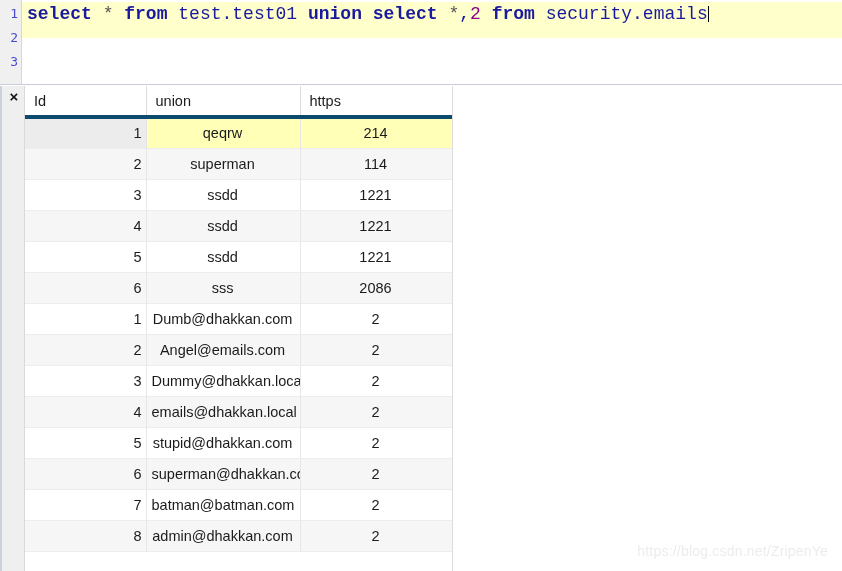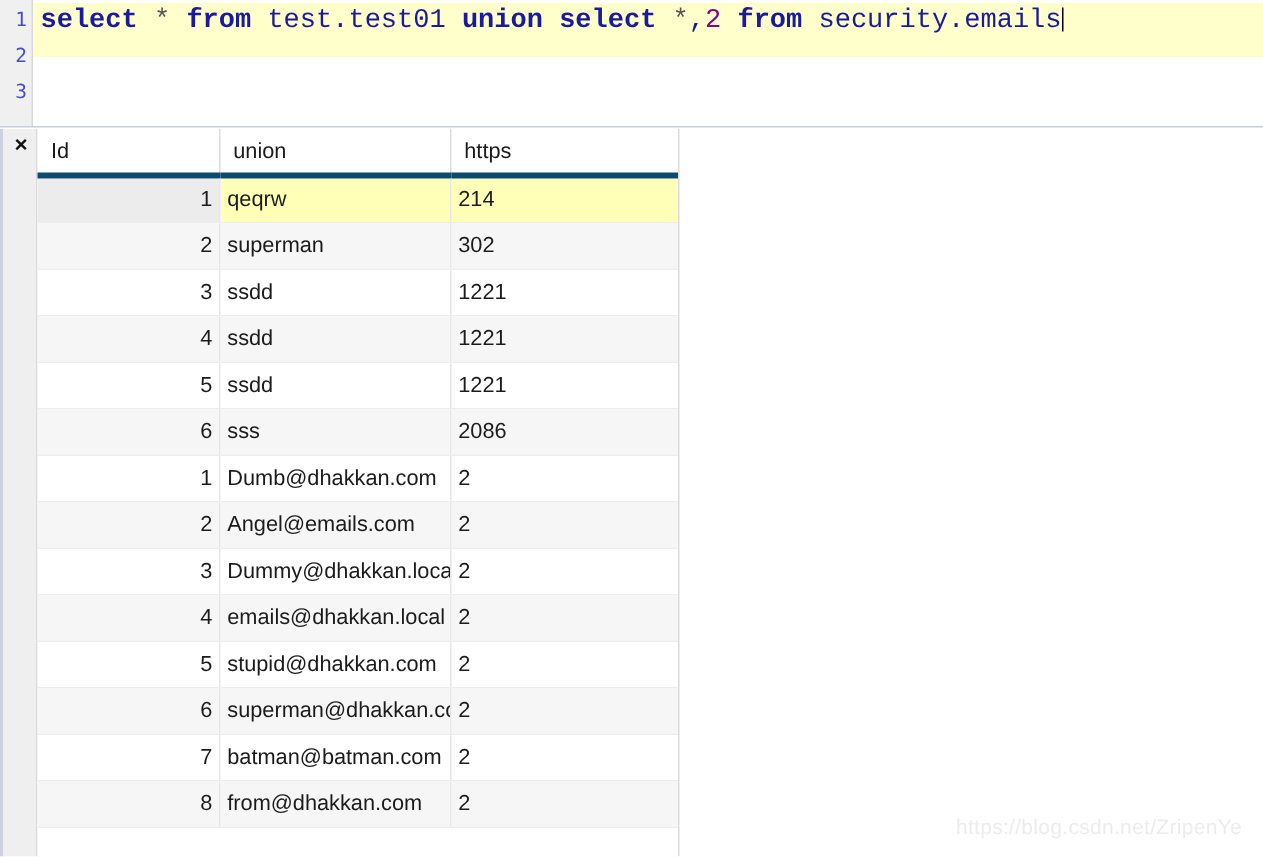--- a/index.html
+++ b/index.html
@@ -145,21 +145,21 @@
     box-sizing: border-box;
     overflow: hidden;
     white-space: nowrap;
     vertical-align: middle;
   }
   #grid td.cell-id {
     text-align: right;
     padding-right: 4px;
   }
   #grid td.cell-name, #grid td.cell-passwd {
-    text-align: left;
+    text-align: center;
     padding-left: 5px;
   }
   #grid tr.alt td { background: #f6f6f6; }
   #grid tr.odd td { background: #ffffff; }
   #grid tr.selected td.cell-name,
   #grid tr.selected td.cell-passwd { background: #ffffb8; }
   #grid tr.selected td.cell-id { background: #ececec; }
 
   #grid-rightfill {
     position: absolute;
@@ -222,21 +222,21 @@
       </thead>
       <tbody id="grid-body">
           <tr class="odd selected">
             <td class="cell-id">1</td>
             <td class="cell-name">qeqrw</td>
             <td class="cell-passwd">214</td>
           </tr>
           <tr class="alt">
             <td class="cell-id">2</td>
             <td class="cell-name">superman</td>
-            <td class="cell-passwd">302</td>
+            <td class="cell-passwd">114</td>
           </tr>
           <tr class="odd">
             <td class="cell-id">3</td>
             <td class="cell-name">ssdd</td>
             <td class="cell-passwd">1221</td>
           </tr>
           <tr class="alt">
             <td class="cell-id">4</td>
             <td class="cell-name">ssdd</td>
             <td class="cell-passwd">1221</td>
@@ -281,21 +281,21 @@
             <td class="cell-name">superman@dhakkan.com</td>
             <td class="cell-passwd">2</td>
           </tr>
           <tr class="odd">
             <td class="cell-id">7</td>
             <td class="cell-name">batman@batman.com</td>
             <td class="cell-passwd">2</td>
           </tr>
           <tr class="alt">
             <td class="cell-id">8</td>
-            <td class="cell-name">from@dhakkan.com</td>
+            <td class="cell-name">admin@dhakkan.com</td>
             <td class="cell-passwd">2</td>
           </tr>
         </tbody>
     </table>
     <div id="grid-rightfill"></div>
   </div>
 
 </div>
 
 <div id="watermark">https://blog.csdn.net/ZripenYe</div>

